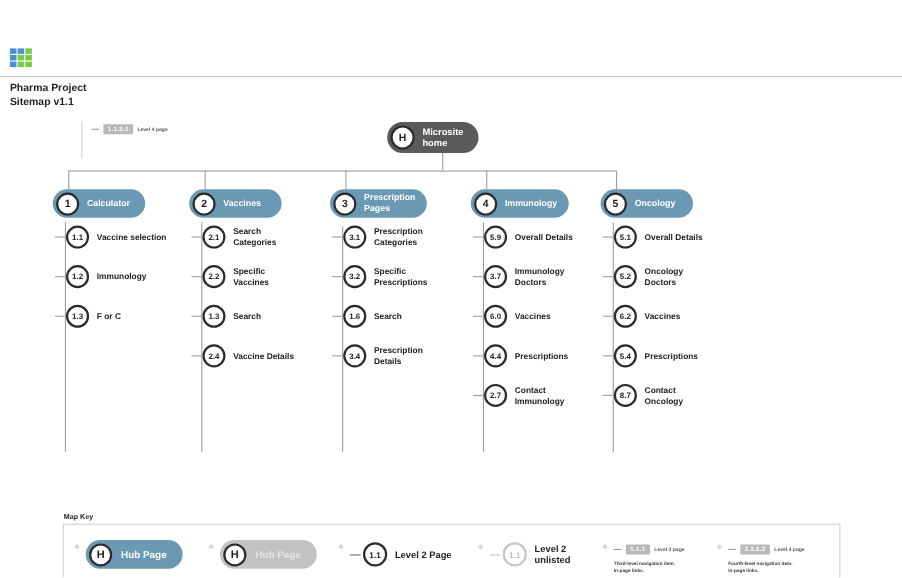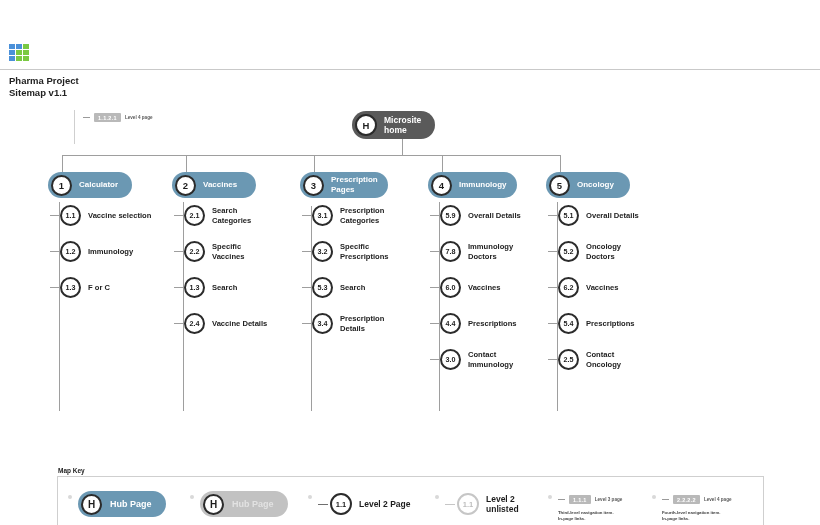--- a/index.html
+++ b/index.html
@@ -200,57 +200,57 @@
         <span class="circ">3.1</span>
         <span class="ctxt"><span>Prescription</span><br><span>Categories</span></span>
       </div>
       <div class="child" style="left: 302px; top: 202px;">
         <span class="tick" style="background: rgb(158, 158, 158);"></span>
         <span class="circ">3.2</span>
         <span class="ctxt"><span>Specific</span><br><span>Prescriptions</span></span>
       </div>
       <div class="child" style="left: 302px; top: 238px;">
         <span class="tick" style="background: rgb(158, 158, 158);"></span>
-        <span class="circ">5.3</span>
+        <span class="circ">1.6</span>
         <span class="ctxt"><span>Search</span></span>
       </div>
       <div class="child" style="left: 302px; top: 274px;">
         <span class="tick" style="background: rgb(158, 158, 158);"></span>
         <span class="circ">3.4</span>
         <span class="ctxt"><span>Prescription</span><br><span>Details</span></span>
       </div>
       <div class="cat" style="left: 428px; top: 133px;"><div class="pill blue" style="background: rgb(107, 152, 179);">
           <span class="shadow"></span>
           <span class="bub">4</span>
           <span class="ptxt"><span>Immunology</span></span>
         </div></div>
       <div class="ln vline" style="left: 439px; top: 163px; width: 1px; height: 209px; background: rgb(158, 158, 158);"></div>
       <div class="child" style="left: 430px; top: 166px;">
         <span class="tick" style="background: rgb(158, 158, 158);"></span>
         <span class="circ">5.9</span>
         <span class="ctxt"><span>Overall Details</span></span>
       </div>
       <div class="child" style="left: 430px; top: 202px;">
         <span class="tick" style="background: rgb(158, 158, 158);"></span>
-        <span class="circ">7.8</span>
+        <span class="circ">3.7</span>
         <span class="ctxt"><span>Immunology</span><br><span>Doctors</span></span>
       </div>
       <div class="child" style="left: 430px; top: 238px;">
         <span class="tick" style="background: rgb(158, 158, 158);"></span>
         <span class="circ">6.0</span>
         <span class="ctxt"><span>Vaccines</span></span>
       </div>
       <div class="child" style="left: 430px; top: 274px;">
         <span class="tick" style="background: rgb(158, 158, 158);"></span>
         <span class="circ">4.4</span>
         <span class="ctxt"><span>Prescriptions</span></span>
       </div>
       <div class="child" style="left: 430px; top: 310px;">
         <span class="tick" style="background: rgb(158, 158, 158);"></span>
-        <span class="circ">3.0</span>
+        <span class="circ">2.7</span>
         <span class="ctxt"><span>Contact</span><br><span>Immunology</span></span>
       </div>
       <div class="cat" style="left: 546px; top: 133px;"><div class="pill blue" style="background: rgb(107, 152, 179);">
           <span class="shadow"></span>
           <span class="bub">5</span>
           <span class="ptxt"><span>Oncology</span></span>
         </div></div>
       <div class="ln vline" style="left: 557px; top: 163px; width: 1px; height: 209px; background: rgb(158, 158, 158);"></div>
       <div class="child" style="left: 548px; top: 166px;">
         <span class="tick" style="background: rgb(158, 158, 158);"></span>
@@ -267,21 +267,21 @@
         <span class="circ">6.2</span>
         <span class="ctxt"><span>Vaccines</span></span>
       </div>
       <div class="child" style="left: 548px; top: 274px;">
         <span class="tick" style="background: rgb(158, 158, 158);"></span>
         <span class="circ">5.4</span>
         <span class="ctxt"><span>Prescriptions</span></span>
       </div>
       <div class="child" style="left: 548px; top: 310px;">
         <span class="tick" style="background: rgb(158, 158, 158);"></span>
-        <span class="circ">2.5</span>
+        <span class="circ">8.7</span>
         <span class="ctxt"><span>Contact</span><br><span>Oncology</span></span>
       </div>
     </div>
 
   <div class="mapkey-title">Map Key</div>
   <div class="mapkey-box"></div>
   <div id="mapkey">
       <div class="key-item" style="left: 68px; top: 452px;">
         <span class="key-dot" style="left: 0px; top: 4px;"></span>
         <div style="margin-left: 10px;"><div class="key-pill" style="background: rgb(107, 152, 179);">

